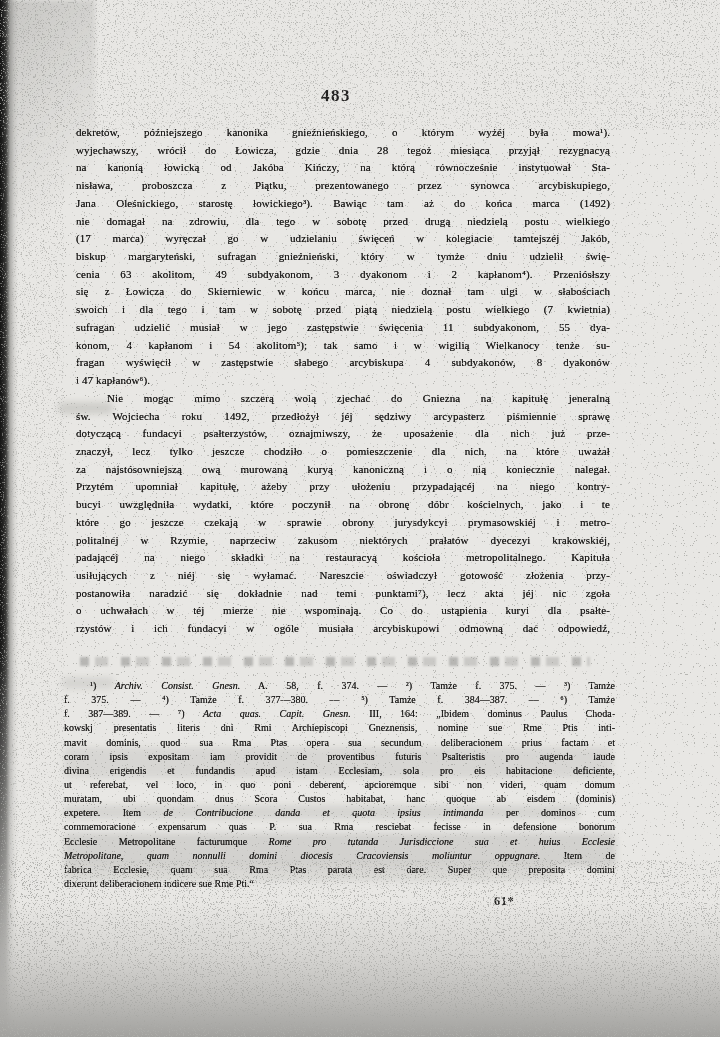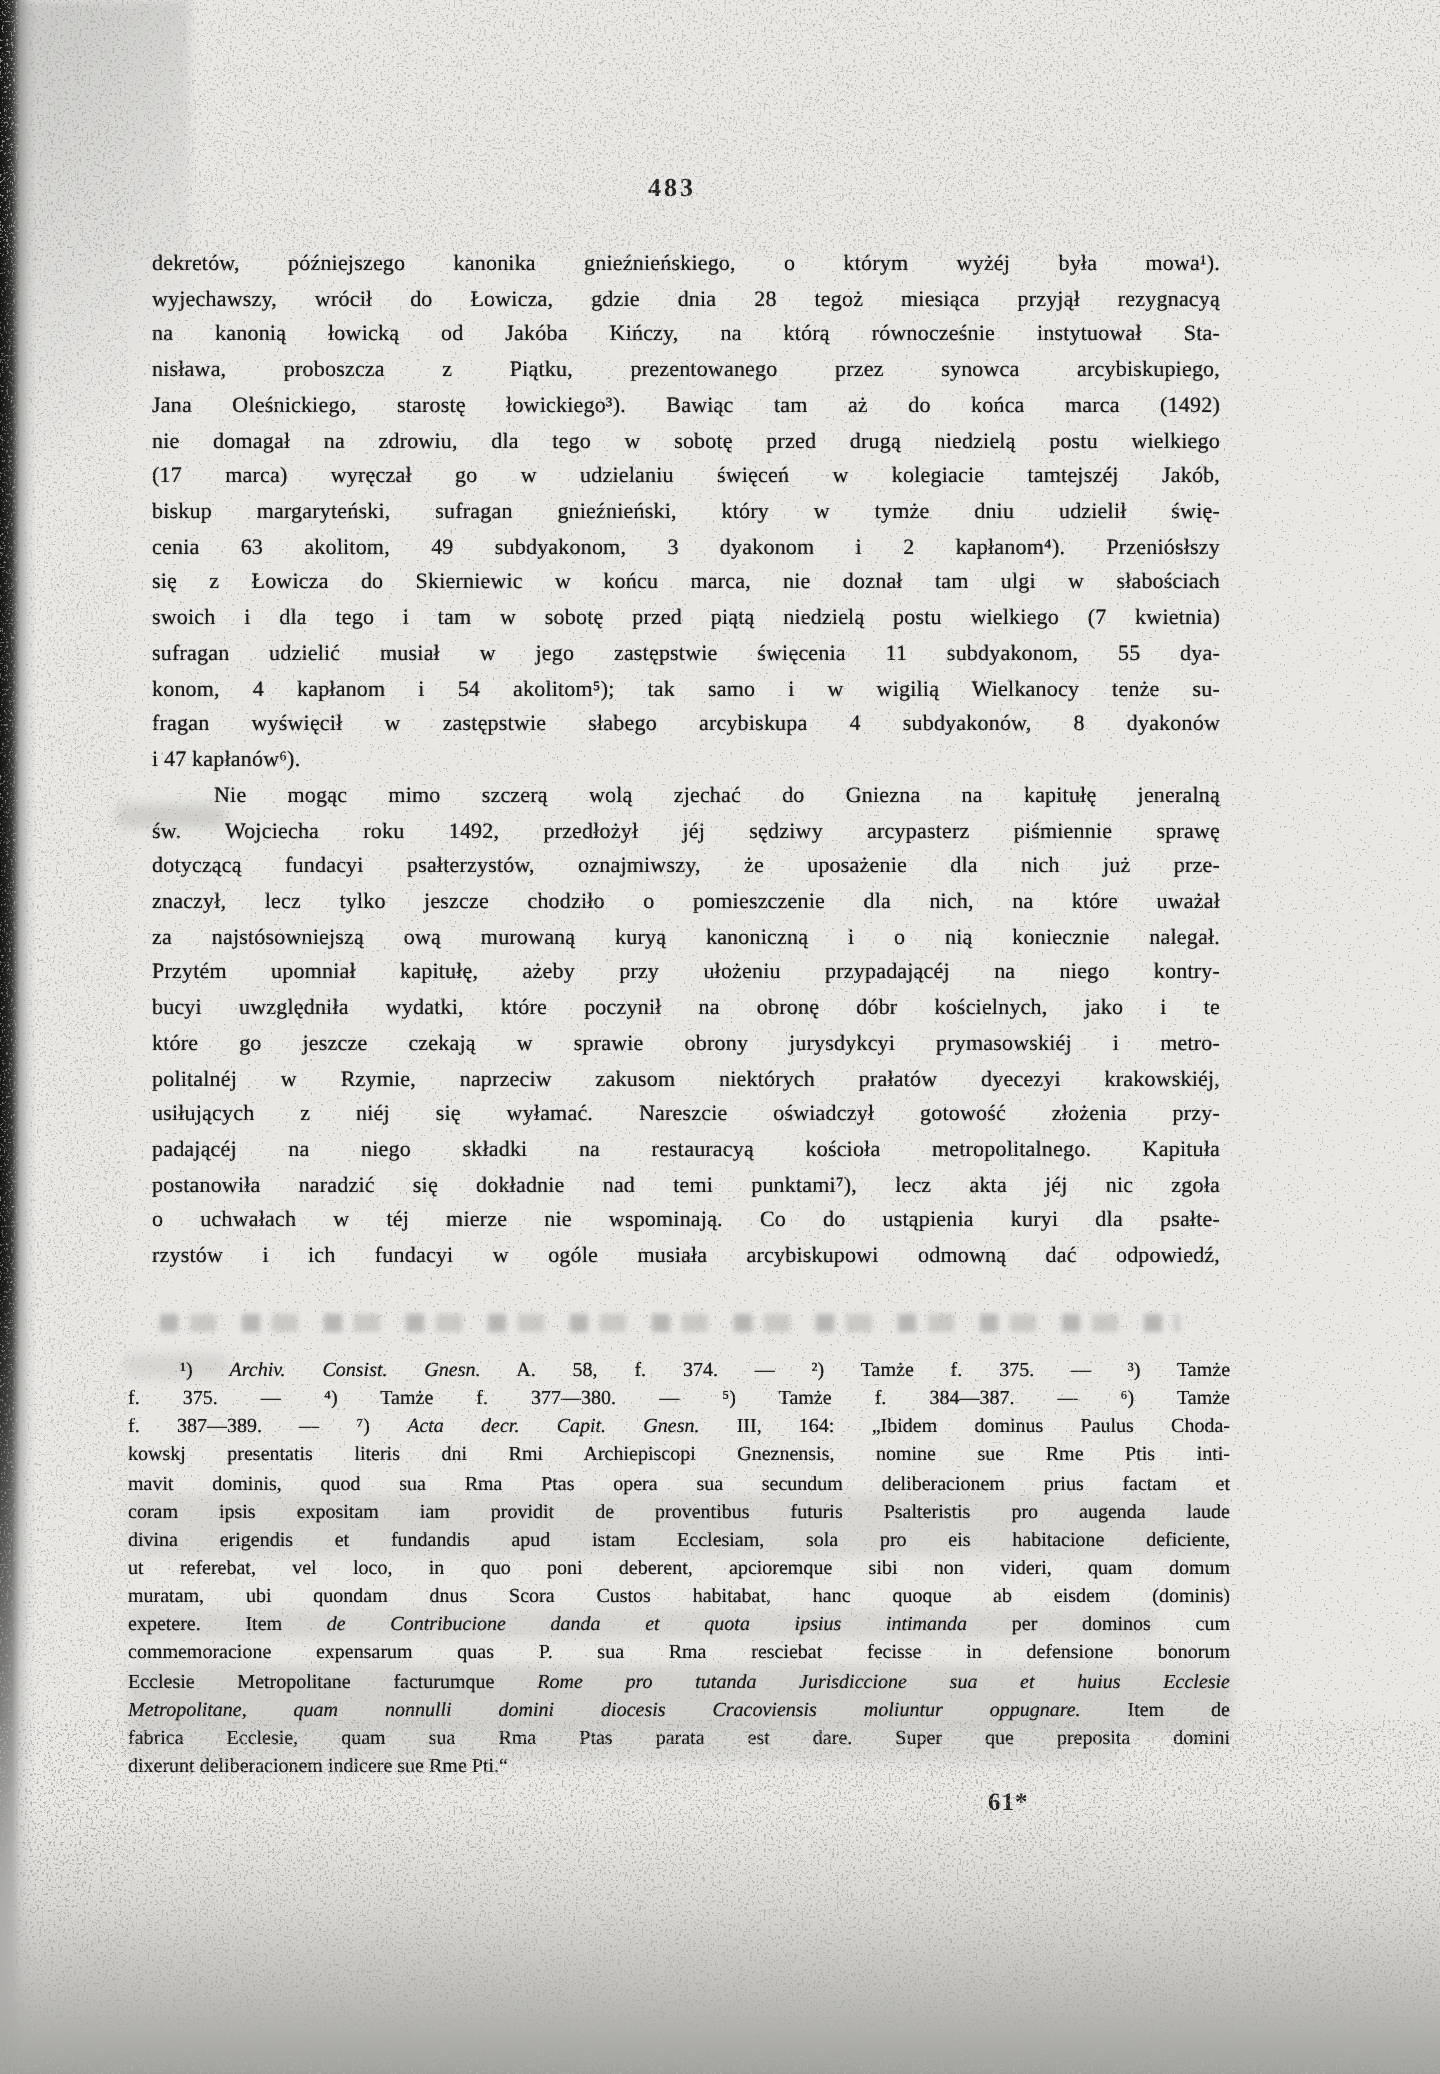--- a/index.html
+++ b/index.html
@@ -6,21 +6,21 @@
   body{
     width:720px;height:1037px;position:relative;overflow:hidden;
     background:#e8e7e4;
     font-family:"Liberation Serif","DejaVu Serif",serif;
     color:#1b1a19;
   }
   .page{position:absolute;inset:0;}
   .page-number{
     position:absolute;top:86px;left:76px;width:534px;
     text-align:center;transform:translateX(-7px);
-    font-size:13px;font-weight:bold;letter-spacing:1.5px;color:#232221;
+    font-size:17px;font-weight:bold;letter-spacing:1.5px;color:#232221;
   }
   .main{
     position:absolute;left:76px;top:124px;width:534px;
     font-size:11px;line-height:17.72px;letter-spacing:.1px;
     text-shadow:0 0 .5px rgba(27,26,25,.85);
   }
   .footnotes{
     position:absolute;left:64px;top:679px;width:551px;
     font-size:10px;line-height:14.15px;
     text-shadow:0 0 .4px rgba(27,26,25,.8);
@@ -102,40 +102,40 @@
     <div>
         <div class="tline indent"><span>Nie mogąc mimo szczerą wolą zjechać do Gniezna na kapitułę jeneralną</span></div>
         <div class="tline"><span>św. Wojciecha roku 1492, przedłożył jéj sędziwy arcypasterz piśmiennie sprawę</span></div>
         <div class="tline"><span>dotyczącą fundacyi psałterzystów, oznajmiwszy, że uposażenie dla nich już prze-</span></div>
         <div class="tline"><span>znaczył, lecz tylko jeszcze chodziło o pomieszczenie dla nich, na które uważał</span></div>
         <div class="tline"><span>za najstósowniejszą ową murowaną kuryą kanoniczną i o nią koniecznie nalegał.</span></div>
         <div class="tline"><span>Przytém upomniał kapitułę, ażeby przy ułożeniu przypadającéj na niego kontry-</span></div>
         <div class="tline"><span>bucyi uwzględniła wydatki, które poczynił na obronę dóbr kościelnych, jako i te</span></div>
         <div class="tline"><span>które go jeszcze czekają w sprawie obrony jurysdykcyi prymasowskiéj i metro-</span></div>
         <div class="tline"><span>politalnéj w Rzymie, naprzeciw zakusom niektórych prałatów dyecezyi krakowskiéj,</span></div>
+        <div class="tline"><span>padającéj na niego składki na restauracyą kościoła metropolitalnego.  Kapituła</span></div>
         <div class="tline"><span>usiłujących z niéj się wyłamać.  Nareszcie oświadczył gotowość złożenia przy-</span></div>
-        <div class="tline"><span>padającéj na niego składki na restauracyą kościoła metropolitalnego.  Kapituła</span></div>
         <div class="tline"><span>postanowiła naradzić się dokładnie nad temi punktami⁷), lecz akta jéj nic zgoła</span></div>
         <div class="tline"><span>o uchwałach w téj mierze nie wspominają.  Co do ustąpienia kuryi dla psałte-</span></div>
         <div class="tline"><span>rzystów i ich fundacyi w ogóle musiała arcybiskupowi odmowną dać odpowiedź,</span></div>
       </div>
   </div>
 
   <div class="ghost-row"></div>
 
   <div class="blob b1"></div>
   <div class="blob b2"></div>
   <div class="blob b3"></div>
   <div class="blob b4"></div>
   <div class="blob b5"></div>
 
   <div class="footnotes">
       <div class="tline indent"><span>¹) </span><em>Archiv. Consist. Gnesn.</em><span> A. 58, f. 374. — ²) Tamże f. 375. — ³) Tamże</span></div>
       <div class="tline"><span>f. 375. — ⁴) Tamże f. 377—380. — ⁵) Tamże f. 384—387. — ⁶) Tamże</span></div>
-      <div class="tline"><span>f. 387—389. — ⁷) </span><em>Acta decr. Capit. Gnesn.</em><span> III, 164: „Ibidem dominus Paulus Choda-</span></div>
+      <div class="tline"><span>f. 387—389. — ⁷) </span><em>Acta quas. Capit. Gnesn.</em><span> III, 164: „Ibidem dominus Paulus Choda-</span></div>
       <div class="tline"><span>kowskj presentatis literis dni Rmi Archiepiscopi Gneznensis, nomine sue Rme Ptis inti-</span></div>
       <div class="tline"><span>mavit dominis, quod sua Rma Ptas opera sua secundum deliberacionem prius factam et</span></div>
       <div class="tline"><span>coram ipsis expositam iam providit de proventibus futuris Psalteristis pro augenda laude</span></div>
       <div class="tline"><span>divina erigendis et fundandis apud istam Ecclesiam, sola pro eis habitacione deficiente,</span></div>
       <div class="tline"><span>ut referebat, vel loco, in quo poni deberent, apcioremque sibi non videri, quam domum</span></div>
       <div class="tline"><span>muratam, ubi quondam dnus Scora Custos habitabat, hanc quoque ab eisdem (dominis)</span></div>
       <div class="tline"><span>expetere.  Item </span><em>de Contribucione danda et quota ipsius intimanda</em><span> per dominos cum</span></div>
       <div class="tline"><span>commemoracione expensarum quas P. sua Rma resciebat fecisse in defensione bonorum</span></div>
       <div class="tline"><span>Ecclesie Metropolitane facturumque </span><em>Rome pro tutanda Jurisdiccione sua et huius Ecclesie</em></div>
       <div class="tline"><em>Metropolitane, quam nonnulli domini diocesis Cracoviensis moliuntur oppugnare.</em><span>  Item de</span></div>

